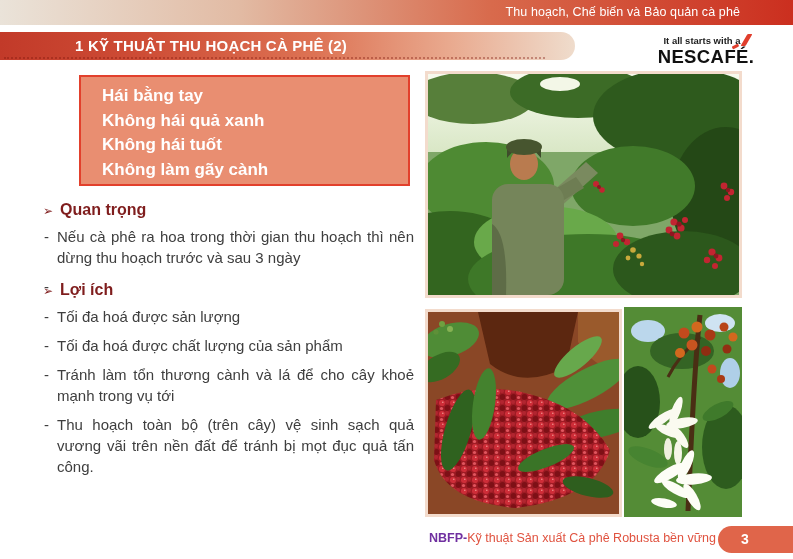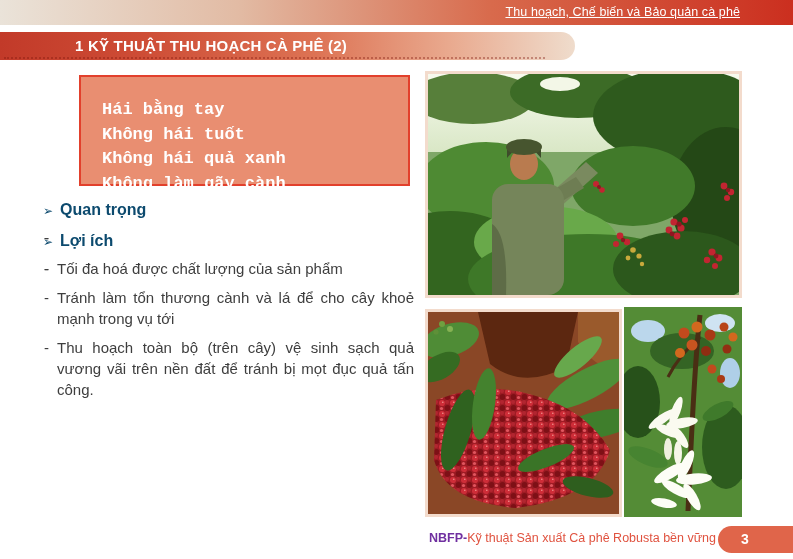--- a/index.html
+++ b/index.html
@@ -10,21 +10,21 @@
   }
   .slide{position:absolute;inset:0;background:#fff;}
 
   
   .topstrip{
     position:absolute;left:0;top:0;width:793px;height:25px;
     background:linear-gradient(90deg,#EAE3D9 0%,#E2BBA4 30%,#D86A4C 62%,#CB2F1F 100%);
   }
   .topstrip-text{
     position:absolute;right:53px;top:0;line-height:25px;
-    color:#fff;font-size:12.5px;letter-spacing:.1px;text-decoration:underline;
+    color:#fff;font-size:12.5px;letter-spacing:.1px;
   }
 
   
   .headerbar{
     position:absolute;left:0;top:32px;width:575px;height:28px;
     border-radius:0 14px 14px 0;
     background:linear-gradient(90deg,#C23A29 0%,#CE4D36 25%,#DD7354 55%,#E9A98E 78%,#EFDCCC 100%);
   }
   .headerbar::after{
     content:"";position:absolute;left:4px;right:30px;bottom:1px;height:0;
@@ -42,28 +42,28 @@
   .logo-swoosh{display:inline-block;width:5px;height:12px;background:#E03E2D;
     transform:skewX(-30deg);border-radius:1px;margin-left:3px;vertical-align:-2px;}
   .logo-brand{position:relative;display:inline-block;font-size:18.5px;font-weight:bold;
     color:#111;letter-spacing:.4px;line-height:1.05;margin-top:1px;}
   .logo-acc{position:absolute;top:-2px;right:15px;width:7px;height:3.2px;
     background:#E03E2D;transform:rotate(-28deg);border-radius:1px;}
 
   
   .hlbox{
     position:absolute;left:79px;top:75px;width:331px;height:111px;box-sizing:border-box;
-    background:#E98E71;border:2px solid #E2402C;padding:21px 10px 0 21px;font-family:Liberation Mono, monospace;
+    background:#E98E71;border:2px solid #E2402C;padding:7px 10px 0 21px;
   }
   .hlbox-line{color:#fff;font-weight:bold;font-size:17px;line-height:24.5px;white-space:nowrap;}
 
   
   .content{position:absolute;left:43px;top:201px;width:371px;}
   .sec{margin-bottom:13px;}
-  .sec-head{color:#0c4a6e;font-weight:bold;font-size:16px;margin-bottom:7px;}
+  .sec-head{color:#7f1d1d;font-weight:bold;font-size:16px;margin-bottom:7px;}
   .arrow{font-size:12px;margin-right:7px;font-weight:normal;}
   .blist{margin:0;padding:0;list-style:none;}
   .blist li{
     position:relative;padding-left:14px;margin:0 0 8px 0;
     font-size:15px;line-height:21px;color:#3E3E3E;text-align:justify;
   }
   .dash{position:absolute;left:1px;top:0;}
 
   
   .photo{position:absolute;box-sizing:border-box;overflow:hidden;}
@@ -88,51 +88,60 @@
 <div class="slide">
 
   <div class="topstrip">
     <span class="topstrip-text">Thu hoạch, Chế biến và Bảo quản cà phê</span>
   </div>
 
   <div class="headerbar">
     <span class="headerbar-title">1 KỸ THUẬT THU HOẠCH CÀ PHÊ (2)</span>
   </div>
 
+  <div class="logo">
+    <div class="logo-top">
+      <span class="logo-tagline">It all starts with a</span><span class="logo-swoosh"></span>
+    </div>
+    <div class="logo-brand">
+      <span>NESCAFÉ.</span>
+      <span class="logo-acc"></span>
+    </div>
+  </div>
 
   <div class="hlbox">
     <div class="hlbox-line">Hái bằng tay</div>
+    <div class="hlbox-line">Không hái quả xanh</div>
     <div class="hlbox-line">Không hái tuốt</div>
-    <div class="hlbox-line">Không hái quả xanh</div>
     <div class="hlbox-line">Không làm gãy cành</div>
   </div>
 
   <div class="content">
 
     <div class="sec">
       <div class="sec-head">
         <span class="arrow">➢</span><span>Quan trọng</span>
       </div>
       <ul class="blist">
         <li>
-          <span class="dash">-</span>
+          <span class="dash">-</span><span>Nếu cà phê ra hoa trong thời gian thu hoạch thì nên dừng thu hoạch trước và sau 3 ngày</span>
         </li>
         <li>
           <span class="dash">-</span>
         </li>
       </ul>
     </div>
 
     <div class="sec">
       <div class="sec-head">
         <span class="arrow">➢</span><span>Lợi ích</span>
       </div>
       <ul class="blist">
         <li>
-          <span class="dash">-</span>
+          <span class="dash">-</span><span>Tối đa hoá được sản lượng</span>
         </li>
         <li>
           <span class="dash">-</span><span>Tối đa hoá được chất lượng của sản phẩm</span>
         </li>
         <li>
           <span class="dash">-</span><span>Tránh làm tổn thương cành và lá để cho cây khoẻ mạnh trong vụ tới</span>
         </li>
         <li>
           <span class="dash">-</span><span>Thu hoạch toàn bộ (trên cây) vệ sinh sạch quả vương vãi trên nền đất để tránh bị mọt đục quả tấn công.</span>
         </li>

